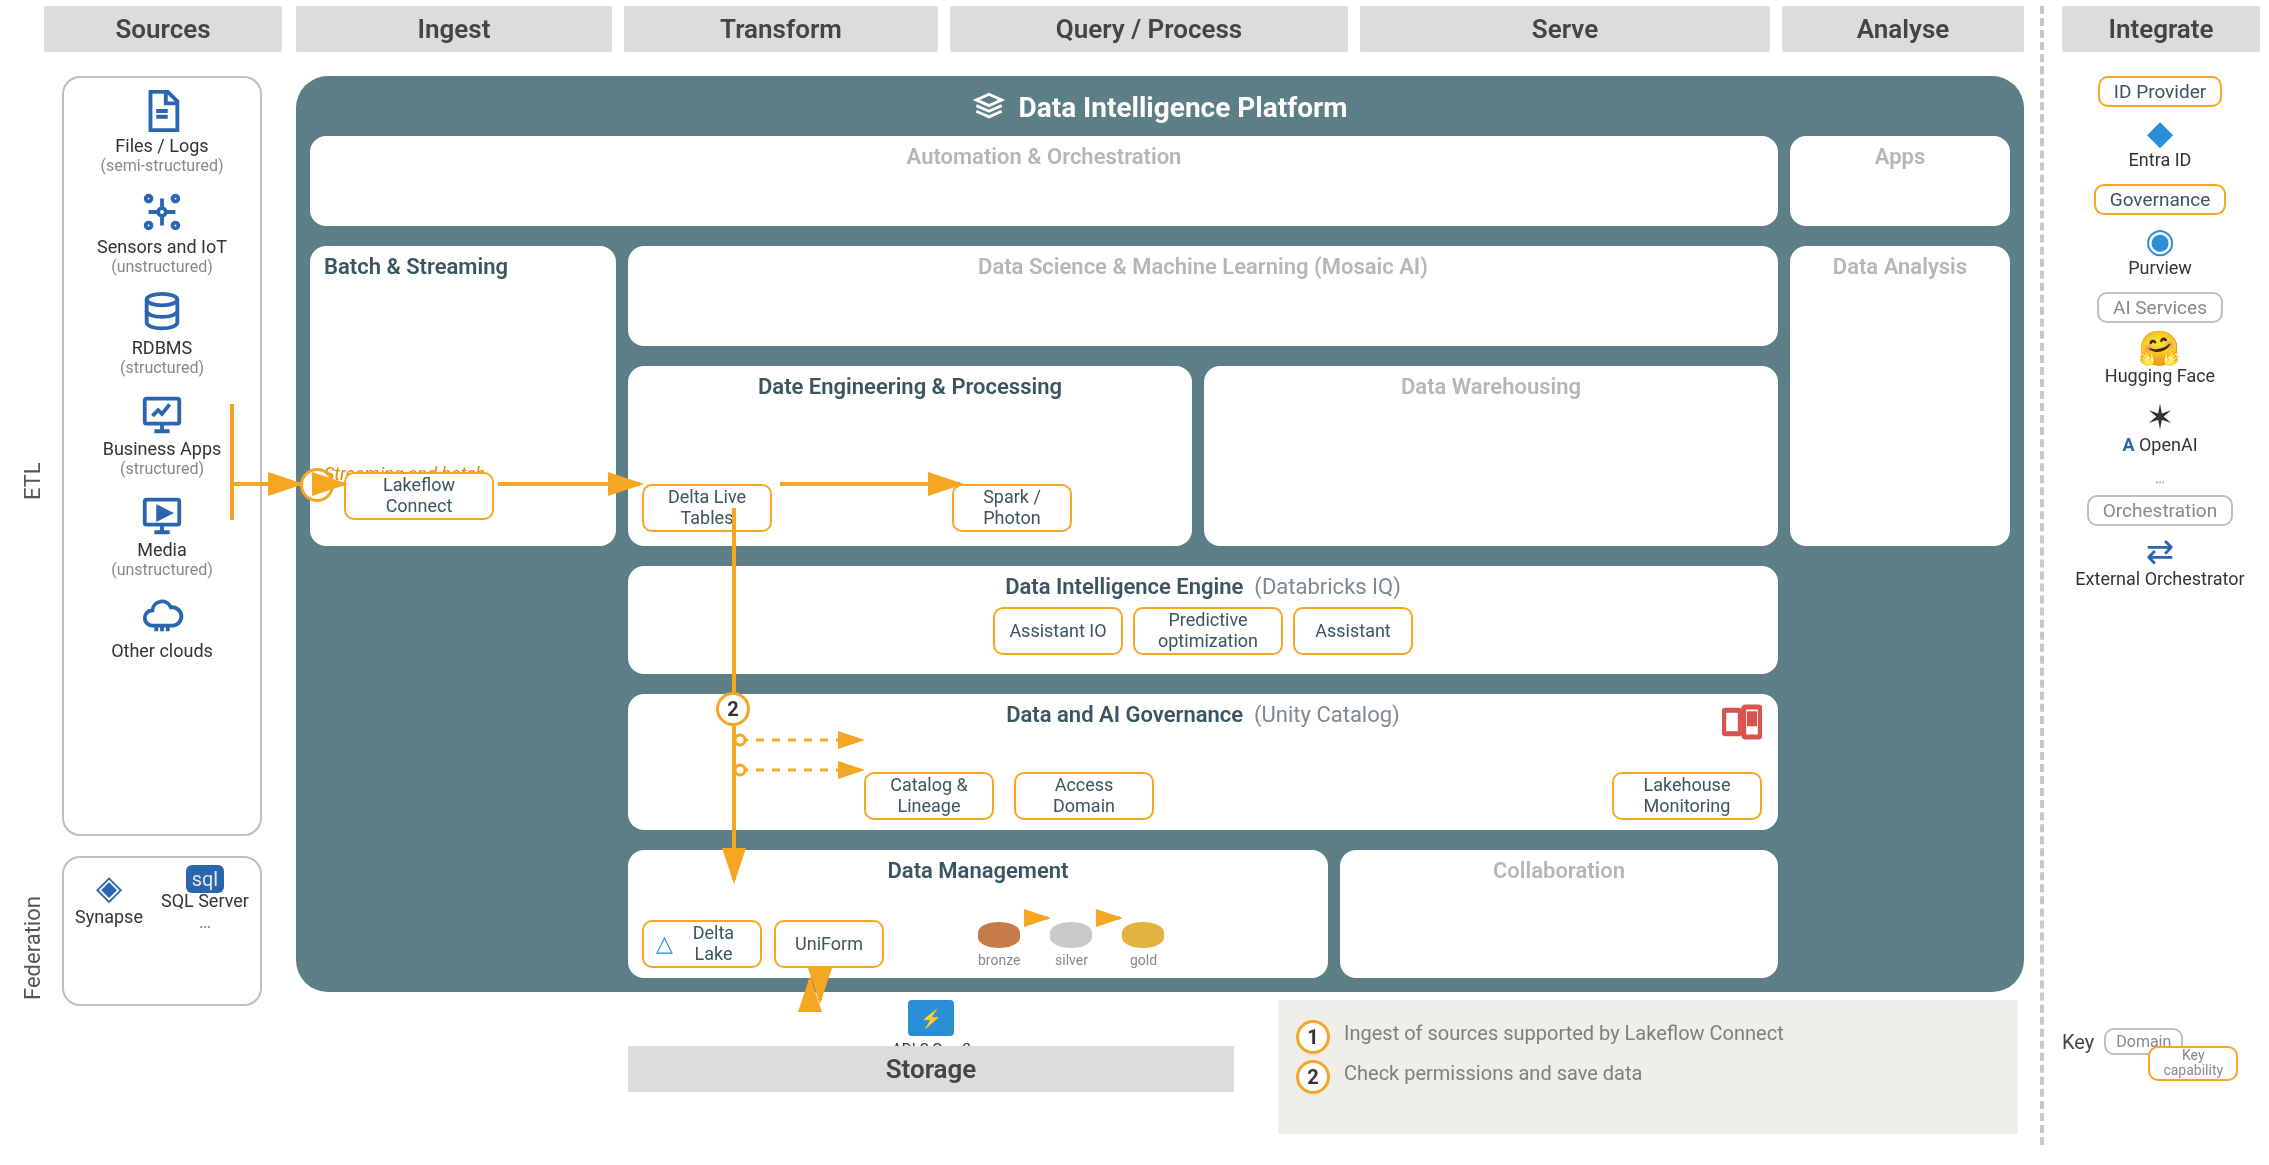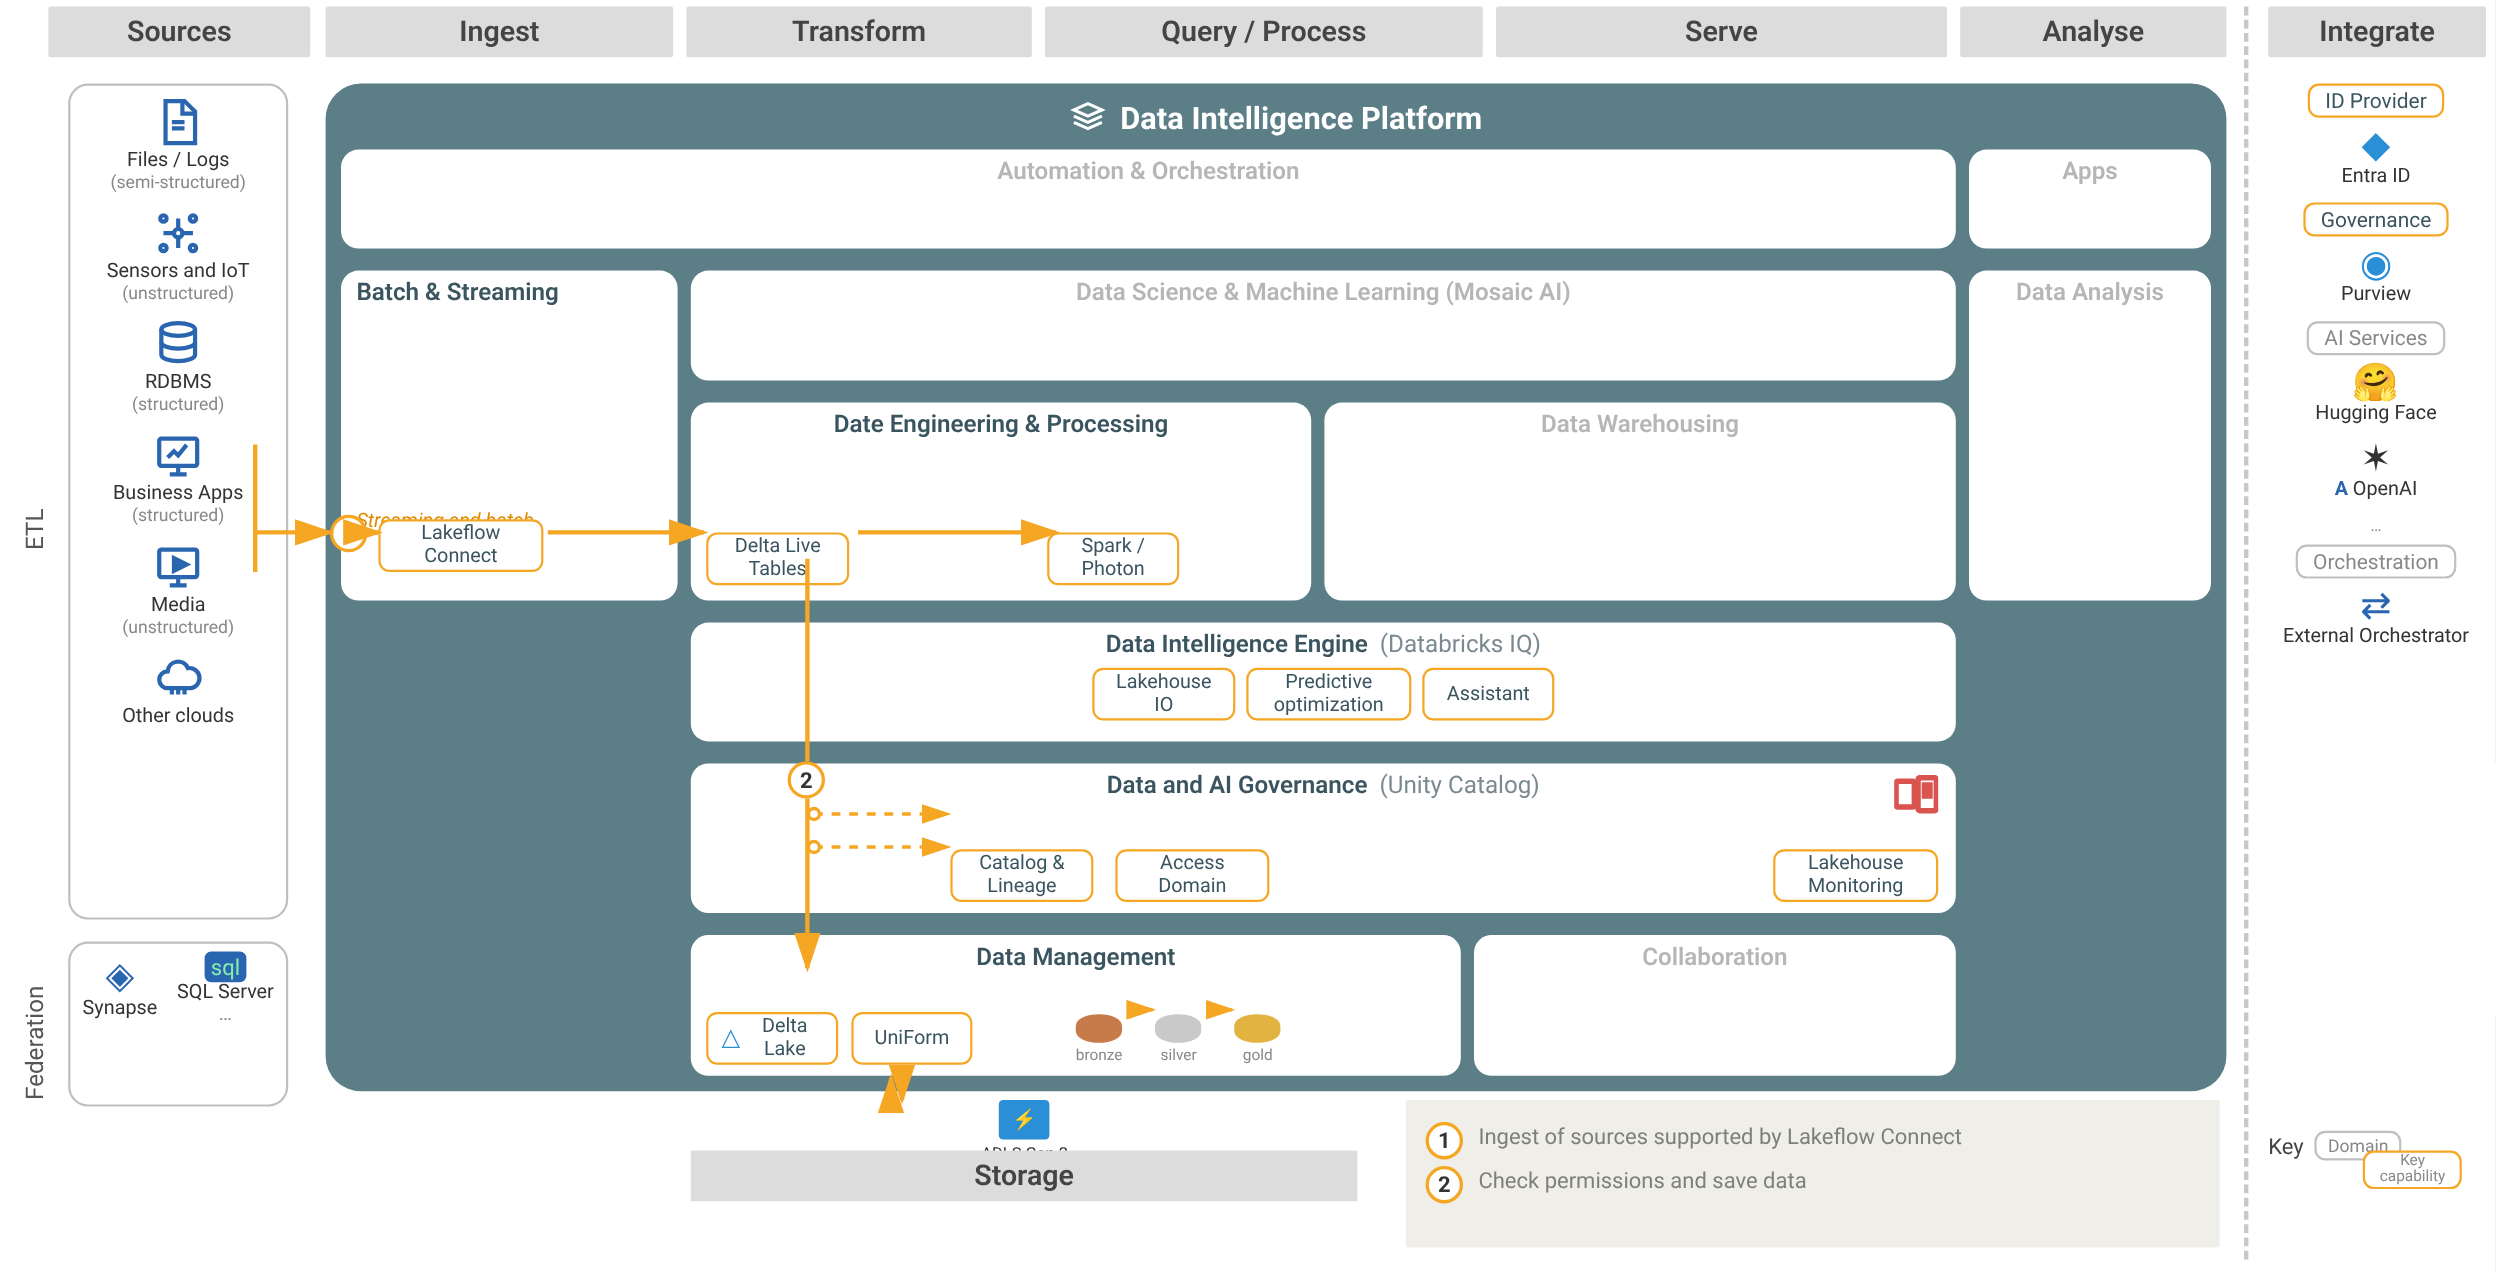--- a/index.html
+++ b/index.html
@@ -296,21 +296,21 @@
     <span>Other clouds</span>
   </div>
 </div>
 
 <div class="federation-box">
   <div class="fed-item">
     <span class="icon">◈</span><br>
     <span>Synapse</span>
   </div>
   <div class="fed-item">
-    <span class="icon" style="background:#2a66b0;color:#86efac;border-radius:6px;padding:2px 6px;font-size:20px;">sql</span><br>
+    <span class="icon" style="background:#2a66b0;color:#e5e5e5;border-radius:6px;padding:2px 6px;font-size:20px;">sql</span><br>
     <span>SQL Server</span><br>
     <span style="color:#888;">…</span>
   </div>
 </div>
 
 <div class="platform">
   <div class="platform-title">
     <svg viewBox="0 0 24 24">
         <path d="M12 3l9 4-9 4-9-4 9-4z"></path>
         <path d="M3 11l9 4 9-4"></path>
@@ -345,21 +345,21 @@
       <div class="cap" style="width:120px;height:48px;">Spark / Photon</div>
     </div>
   </div>
   <div class="card" style="left:908px; top:290px; width:574px; height:180px;">
     <div class="card-title faded">Data Warehousing</div>
   </div>
 
   <div class="card" style="left:332px; top:490px; width:1150px; height:108px;">
     <div class="card-title"><span>Data Intelligence Engine</span> &nbsp;<span class="subtitle-paren">(Databricks IQ)</span></div>
     <div style="display:flex;gap:10px;justify-content:center;margin-top:8px;">
-      <div class="cap" style="width:130px;height:48px;">Lakehouse IO</div>
+      <div class="cap" style="width:130px;height:48px;">Assistant IO</div>
       <div class="cap" style="width:150px;height:48px;">Predictive optimization</div>
       <div class="cap" style="width:120px;height:48px;">Assistant</div>
     </div>
   </div>
 
   <div class="card" style="left:332px; top:618px; width:1150px; height:136px;">
     <div class="card-title"><span>Data and AI Governance</span> &nbsp;<span class="subtitle-paren">(Unity Catalog)</span></div>
     <div style="position:absolute;right:16px;top:10px;" class="catalog-icon">
       <svg width="40" height="36" viewBox="0 0 24 20">
           <rect x="1" y="3" width="10" height="14" rx="1"></rect>

